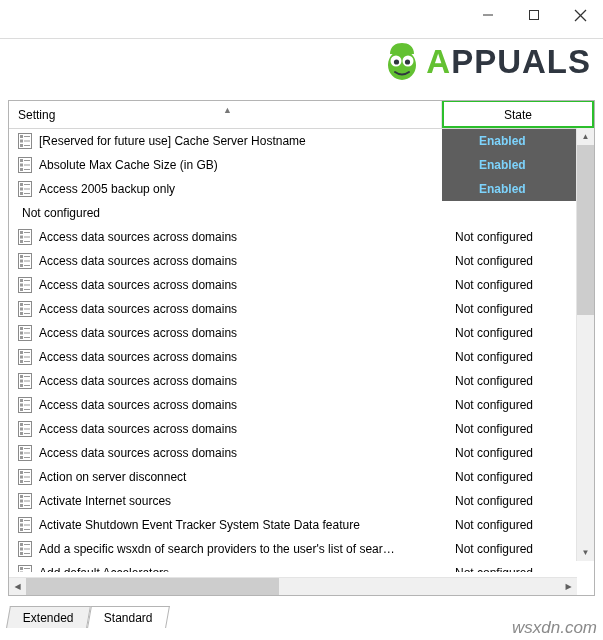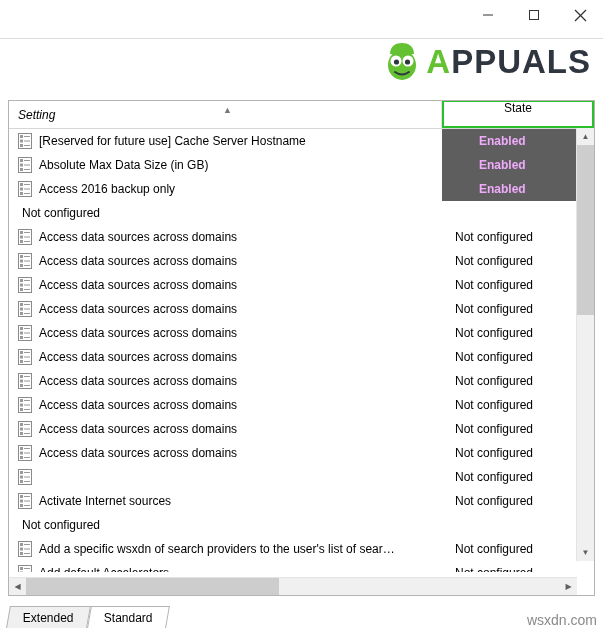--- a/index.html
+++ b/index.html
@@ -84,33 +84,32 @@
     position: relative;
   }
   .col-setting {
     flex: 0 0 433px;
     display: flex;
     align-items: center;
     padding-left: 9px;
     box-sizing: border-box;
     border-right: 1px solid #e2e2e2;
     position: relative;
-    font-style: italic;
   }
   .sort-arrow {
     position: absolute;
     left: 214px;
     top: 4px;
     color: #777;
     font-size: 9px;
   }
   .col-state {
     flex: 1 1 auto;
     display: flex;
-    align-items: flex-start;
+    align-items: center;
     justify-content: center;
     position: relative;
   }
   .state-highlight {
     position: absolute;
     left: 0px;
     top: -1px;
     width: 152px;
     height: 28px;
     border: 2px solid #2bbf2b;
@@ -138,21 +137,21 @@
     overflow: hidden;
   }
   .row .cell-state {
     flex: 1 1 auto;
     padding-left: 13px;
     white-space: nowrap;
     overflow: hidden;
   }
   .row .cell-state.dark {
     background: #5e5e5e;
-    color: #f0abfc;
+    color: #7dd3fc;
     font-weight: bold;
     height: 24px;
     line-height: 24px;
     padding-left: 37px;
   }
   .policy-icon {
     width: 14px;
     height: 16px;
     flex: 0 0 14px;
     position: relative;
@@ -244,23 +243,24 @@
   .tab span { display: inline-block; transform: skewX(10deg); }
   .tab.active {
     background: #ffffff;
     font-weight: normal;
   }
 
   
   .footer-mark {
     position: absolute;
     right: 6px;
-    bottom: 12px;
-    font-size: 14px;
+    bottom: 2px;
+    font-size: 17px;
     color: #8a8a8a;
+    font-style: italic;
   }
 </style>
 </head>
 <body>
 
 <div class="titlebar">
   <div class="win-btn">
     <svg width="12" height="12" viewBox="0 0 12 12">
       <line x1="1" y1="6" x2="11" y2="6" stroke="#333" stroke-width="1"></line>
     </svg>
@@ -328,36 +328,36 @@
         <div class="cell-setting">
           <span class="policy-icon"><svg width="14" height="16" viewBox="0 0 14 16">
               <rect x="0.5" y="0.5" width="13" height="15" fill="#ffffff" stroke="#8a8a8a"></rect>
               <rect x="2" y="2" width="3" height="3" fill="#9a9a9a"></rect>
               <rect x="6" y="3" width="6" height="1" fill="#9a9a9a"></rect>
               <rect x="2" y="6.5" width="3" height="3" fill="#9a9a9a"></rect>
               <rect x="6" y="7.5" width="6" height="1" fill="#9a9a9a"></rect>
               <rect x="2" y="11" width="3" height="3" fill="#9a9a9a"></rect>
               <rect x="6" y="12" width="6" height="1" fill="#9a9a9a"></rect>
             </svg></span>
-          <span>Absolute Max Data Size (in GB)</span>
+          <span>Absolute Max Cache Size (in GB)</span>
         </div>
         <div class="cell-state dark">Enabled</div>
       </div>
       <div class="row">
         <div class="cell-setting">
           <span class="policy-icon"><svg width="14" height="16" viewBox="0 0 14 16">
               <rect x="0.5" y="0.5" width="13" height="15" fill="#ffffff" stroke="#8a8a8a"></rect>
               <rect x="2" y="2" width="3" height="3" fill="#9a9a9a"></rect>
               <rect x="6" y="3" width="6" height="1" fill="#9a9a9a"></rect>
               <rect x="2" y="6.5" width="3" height="3" fill="#9a9a9a"></rect>
               <rect x="6" y="7.5" width="6" height="1" fill="#9a9a9a"></rect>
               <rect x="2" y="11" width="3" height="3" fill="#9a9a9a"></rect>
               <rect x="6" y="12" width="6" height="1" fill="#9a9a9a"></rect>
             </svg></span>
-          <span>Access 2016 backup only</span>
+          <span>Access 2005 backup only</span>
         </div>
         <div class="cell-state dark">Enabled</div>
       </div>
       <div class="row">
         <div class="cell-state">Not configured</div>
       </div>
       <div class="row">
         <div class="cell-setting">
           <span class="policy-icon"><svg width="14" height="16" viewBox="0 0 14 16">
               <rect x="0.5" y="0.5" width="13" height="15" fill="#ffffff" stroke="#8a8a8a"></rect>
@@ -511,39 +511,52 @@
         <div class="cell-setting">
           <span class="policy-icon"><svg width="14" height="16" viewBox="0 0 14 16">
               <rect x="0.5" y="0.5" width="13" height="15" fill="#ffffff" stroke="#8a8a8a"></rect>
               <rect x="2" y="2" width="3" height="3" fill="#9a9a9a"></rect>
               <rect x="6" y="3" width="6" height="1" fill="#9a9a9a"></rect>
               <rect x="2" y="6.5" width="3" height="3" fill="#9a9a9a"></rect>
               <rect x="6" y="7.5" width="6" height="1" fill="#9a9a9a"></rect>
               <rect x="2" y="11" width="3" height="3" fill="#9a9a9a"></rect>
               <rect x="6" y="12" width="6" height="1" fill="#9a9a9a"></rect>
             </svg></span>
+          <span>Action on server disconnect</span>
         </div>
         <div class="cell-state">Not configured</div>
       </div>
       <div class="row">
         <div class="cell-setting">
           <span class="policy-icon"><svg width="14" height="16" viewBox="0 0 14 16">
               <rect x="0.5" y="0.5" width="13" height="15" fill="#ffffff" stroke="#8a8a8a"></rect>
               <rect x="2" y="2" width="3" height="3" fill="#9a9a9a"></rect>
               <rect x="6" y="3" width="6" height="1" fill="#9a9a9a"></rect>
               <rect x="2" y="6.5" width="3" height="3" fill="#9a9a9a"></rect>
               <rect x="6" y="7.5" width="6" height="1" fill="#9a9a9a"></rect>
               <rect x="2" y="11" width="3" height="3" fill="#9a9a9a"></rect>
               <rect x="6" y="12" width="6" height="1" fill="#9a9a9a"></rect>
             </svg></span>
           <span>Activate Internet sources</span>
         </div>
         <div class="cell-state">Not configured</div>
       </div>
       <div class="row">
+        <div class="cell-setting">
+          <span class="policy-icon"><svg width="14" height="16" viewBox="0 0 14 16">
+              <rect x="0.5" y="0.5" width="13" height="15" fill="#ffffff" stroke="#8a8a8a"></rect>
+              <rect x="2" y="2" width="3" height="3" fill="#9a9a9a"></rect>
+              <rect x="6" y="3" width="6" height="1" fill="#9a9a9a"></rect>
+              <rect x="2" y="6.5" width="3" height="3" fill="#9a9a9a"></rect>
+              <rect x="6" y="7.5" width="6" height="1" fill="#9a9a9a"></rect>
+              <rect x="2" y="11" width="3" height="3" fill="#9a9a9a"></rect>
+              <rect x="6" y="12" width="6" height="1" fill="#9a9a9a"></rect>
+            </svg></span>
+          <span>Activate Shutdown Event Tracker System State Data feature</span>
+        </div>
         <div class="cell-state">Not configured</div>
       </div>
       <div class="row">
         <div class="cell-setting">
           <span class="policy-icon"><svg width="14" height="16" viewBox="0 0 14 16">
               <rect x="0.5" y="0.5" width="13" height="15" fill="#ffffff" stroke="#8a8a8a"></rect>
               <rect x="2" y="2" width="3" height="3" fill="#9a9a9a"></rect>
               <rect x="6" y="3" width="6" height="1" fill="#9a9a9a"></rect>
               <rect x="2" y="6.5" width="3" height="3" fill="#9a9a9a"></rect>
               <rect x="6" y="7.5" width="6" height="1" fill="#9a9a9a"></rect>

